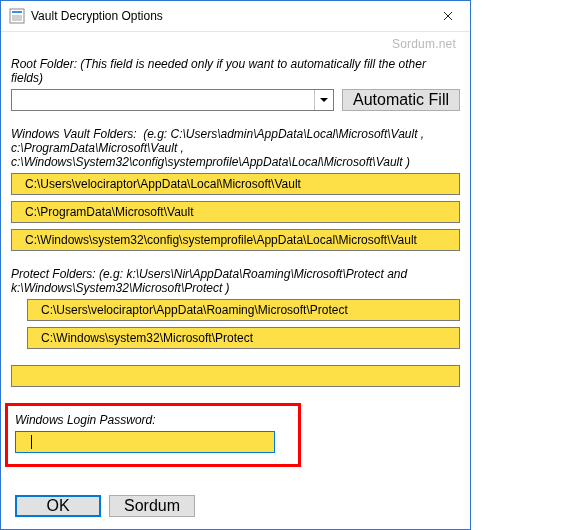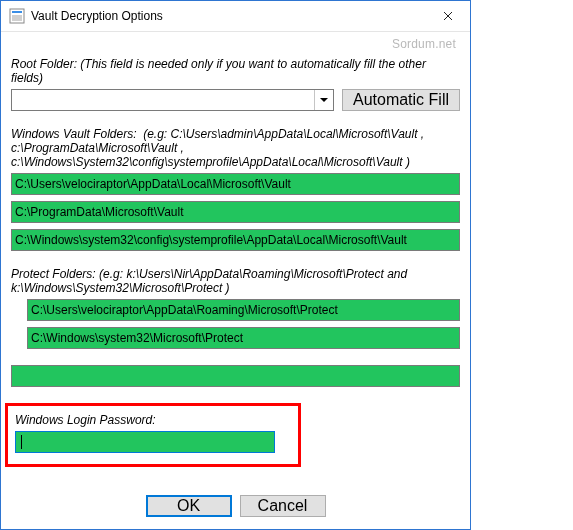--- a/index.html
+++ b/index.html
@@ -119,23 +119,23 @@
   }
   .btn.default { border: 1px solid #0078d7; box-shadow: 0 0 0 1px #0078d7 inset; }
 
   .text-input {
     width: 100%;
     height: 22px;
     border: 1px solid #7a7a7a;
     box-sizing: border-box;
     font-family: inherit;
     font-size: 12px;
-    padding: 2px 3px;
+    padding: 2px 13px;
     outline: none;
-    background: #22c55e;
+    background: #fde047;
   }
 
   .section { margin-top: 16px; }
   .stack > .text-input + .text-input { margin-top: 6px; }
 
   .highlight-box {
     position: absolute;
     border: 3px solid #ff0000;
     box-sizing: border-box;
     pointer-events: none;
@@ -149,21 +149,21 @@
     border: 1px solid #0078d7;
     margin-top: 4px;
   }
 
   .footer {
     position: absolute;
     left: 0; right: 0; bottom: 0;
     height: 46px;
     display: flex;
     align-items: center;
-    justify-content: center;
+    justify-content: flex-start;
     padding: 0 14px;
     gap: 8px;
     box-sizing: border-box;
   }
 
   .caret {
     display:inline-block;
     width:1px; height:14px;
     background:#000;
     vertical-align:middle;
@@ -238,16 +238,16 @@
         <span></span>
           <span class="caret"></span>
       </div>
     </div>
     <div class="highlight-box" style="left:-6px; top:364px; width:296px; height:64px;"></div>
 
   </div>
 
   <div class="footer">
     <button class="btn default">OK</button>
-    <button class="btn">Cancel</button>
+    <button class="btn">Sordum</button>
   </div>
 
 </div>
 
 </body></html>

